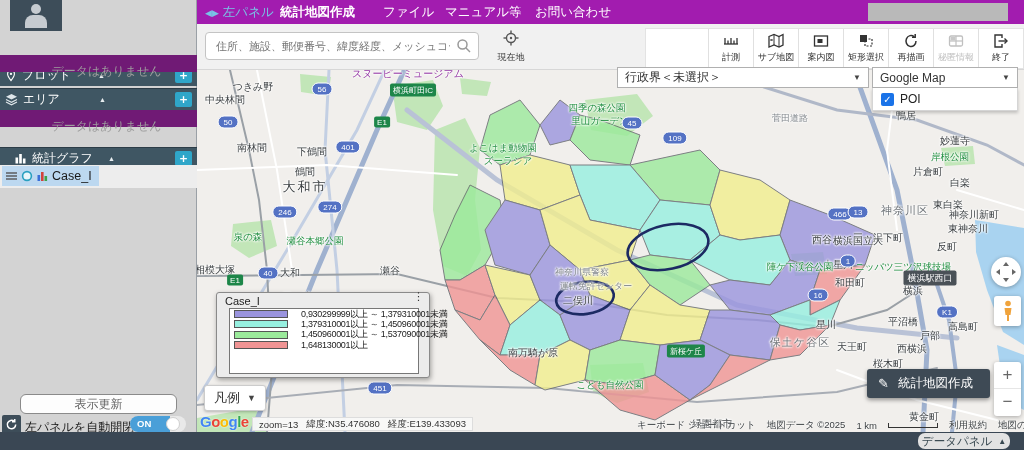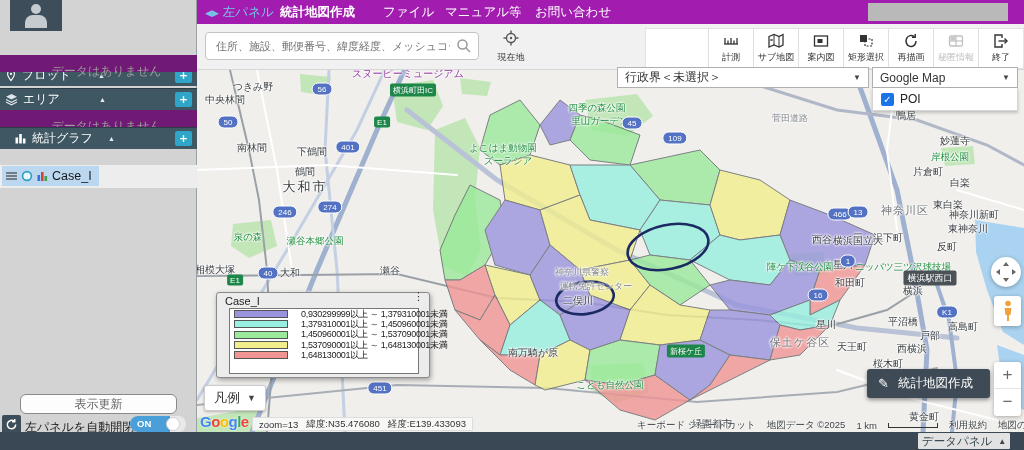--- a/index.html
+++ b/index.html
@@ -91,21 +91,21 @@
   .panctl{position:absolute;left:991px;top:257px;width:30px;height:30px;border-radius:50%;background:#fff;box-shadow:0 1px 4px rgba(0,0,0,.3);cursor:pointer;}
   .pegman{position:absolute;left:994px;top:296px;width:27px;height:30px;background:#fff;border-radius:3px;box-shadow:0 1px 4px rgba(0,0,0,.3);display:flex;align-items:center;justify-content:center;cursor:pointer;}
   .zoomctl{position:absolute;left:994px;top:362px;width:27px;height:54px;background:#fff;border-radius:3px;box-shadow:0 1px 4px rgba(0,0,0,.3);}
   .zbtn{width:27px;height:27px;text-align:center;line-height:26px;font-size:17px;color:#666;cursor:pointer;}
   .zbtn.zin{border-bottom:1px solid #e6e6e6;}
   .createbtn{position:absolute;left:867px;top:369px;width:123px;height:29px;background:#3e4a55;border-radius:3px;box-shadow:0 2px 4px rgba(0,0,0,.4);color:#fff;font-size:12.5px;display:flex;align-items:center;gap:9px;padding-left:11px;cursor:pointer;}
   .createbtn .pc{font-size:13px;}
 
   
   .bottombar{position:absolute;left:0;top:432px;width:1024px;height:18px;background:#3a4754;}
-  .dpbtn{position:absolute;left:918px;top:1px;width:92px;height:16px;background:#e2e2e2;border-radius:1px;font-size:11.5px;color:#37474f;display:flex;align-items:center;justify-content:center;gap:6px;cursor:pointer;}
+  .dpbtn{position:absolute;left:918px;top:1px;width:92px;height:16px;background:#e2e2e2;border-radius:7px;font-size:11.5px;color:#37474f;display:flex;align-items:center;justify-content:center;gap:6px;cursor:pointer;}
   .dpbtn .arr{font-size:8px;}
 </style>
 </head>
 <body>
 
 <div id="app">
 
   <div class="sidebar">
     <div class="avatarbox">
       <span class="avhead"></span>
@@ -128,21 +128,21 @@
           <path d="M6.5,1 L12,3.8 L6.5,6.6 L1,3.8 Z" fill="#dfe6ea"></path>
           <path d="M1,6.5 L6.5,9.3 L12,6.5" fill="none" stroke="#dfe6ea" stroke-width="1.1"></path>
           <path d="M1,9 L6.5,11.8 L12,9" fill="none" stroke="#dfe6ea" stroke-width="1.1"></path>
         </svg>
       <span class="ttl">エリア</span>
       <span class="caret">▲</span>
       <span class="addbtn">＋</span>
     </div>
     <div class="emptyrow" style="top:110px;">データはありません</div>
 
-    <div class="sechdr" style="top:127px;padding-left:14px;">
+    <div class="sechdr" style="top:147px;padding-left:14px;">
       <svg width="13" height="13" viewBox="0 0 13 13">
           <rect x="1.5" y="5.5" width="2.6" height="6" fill="#fff"></rect>
           <rect x="5.2" y="2" width="2.6" height="9.5" fill="#fff"></rect>
           <rect x="8.9" y="6.5" width="2.6" height="5" fill="#fff"></rect>
         </svg>
       <span class="ttl">統計グラフ</span>
       <span class="caret">▲</span>
       <span class="addbtn">＋</span>
     </div>
     <div class="graphrow">
@@ -446,24 +446,20 @@
           </div>
           <div class="lg-row">
             <span class="lg-sw" style="background: rgb(151, 240, 224);"></span>
             <span class="lg-tx">1,379310001以上 ～ 1,450960001未満</span>
           </div>
           <div class="lg-row">
             <span class="lg-sw" style="background: rgb(155, 234, 155);"></span>
             <span class="lg-tx">1,450960001以上 ～ 1,537090001未満</span>
           </div>
           <div class="lg-row">
-            <span class="lg-sw" style="background: rgb(242, 238, 142);"></span>
-            <span class="lg-tx">1,537090001以上 ～ 1,648130001未満</span>
-          </div>
-          <div class="lg-row">
             <span class="lg-sw" style="background: rgb(240, 148, 148);"></span>
             <span class="lg-tx">1,648130001以上</span>
           </div>
         </div>
     </div>
   </div>
   <div class="legbtn">
     <span>凡例</span>
     <span class="arr">▼</span>
   </div>

